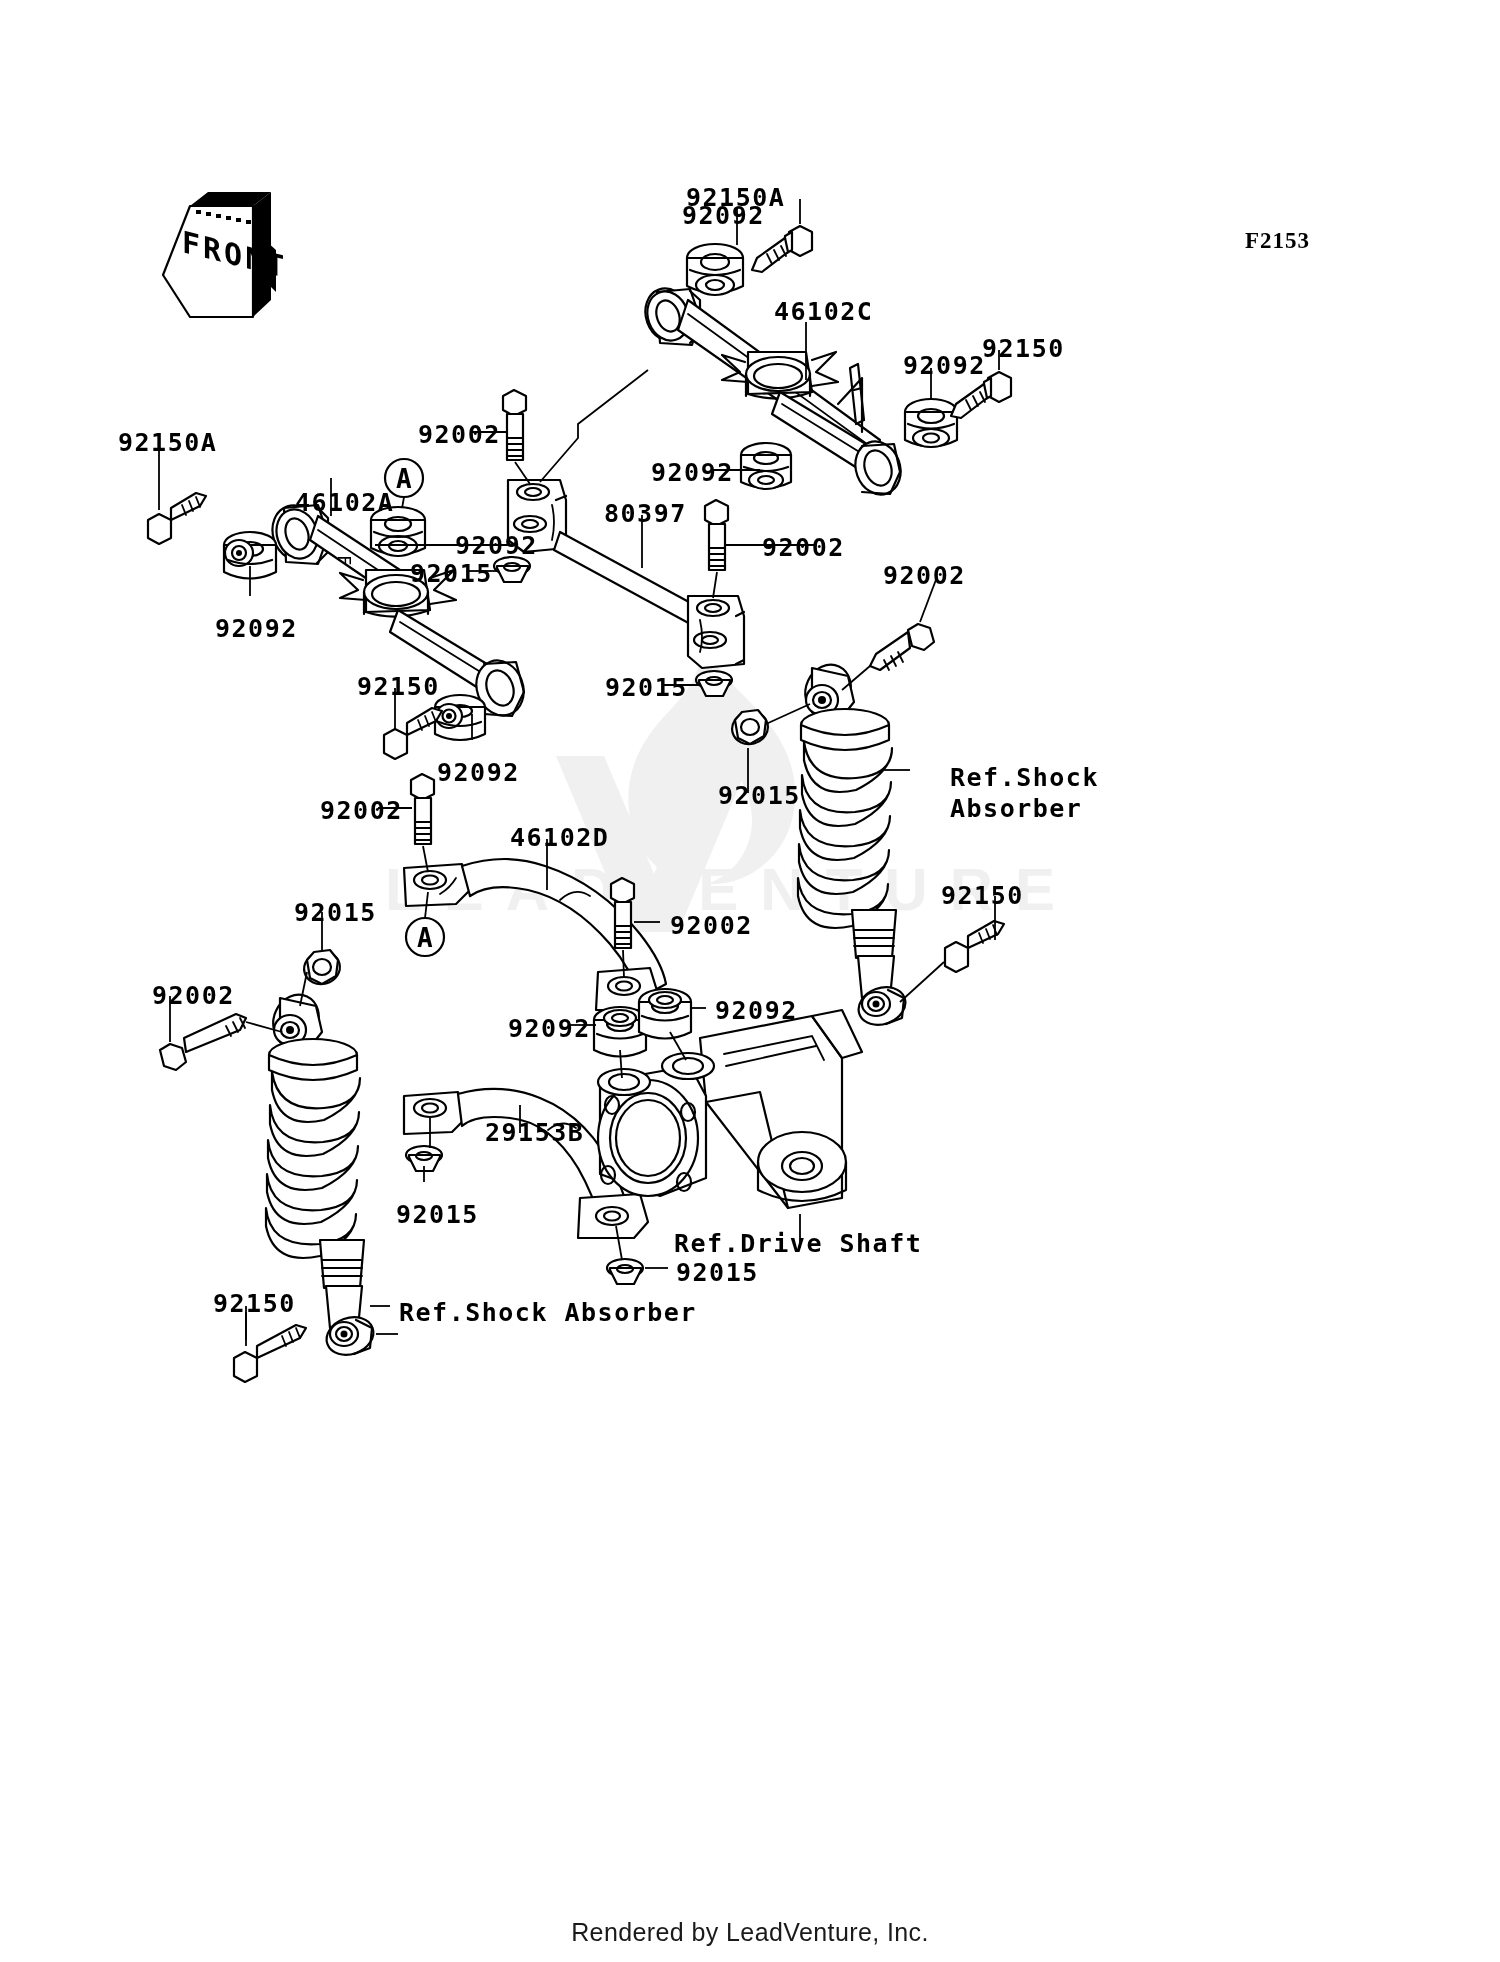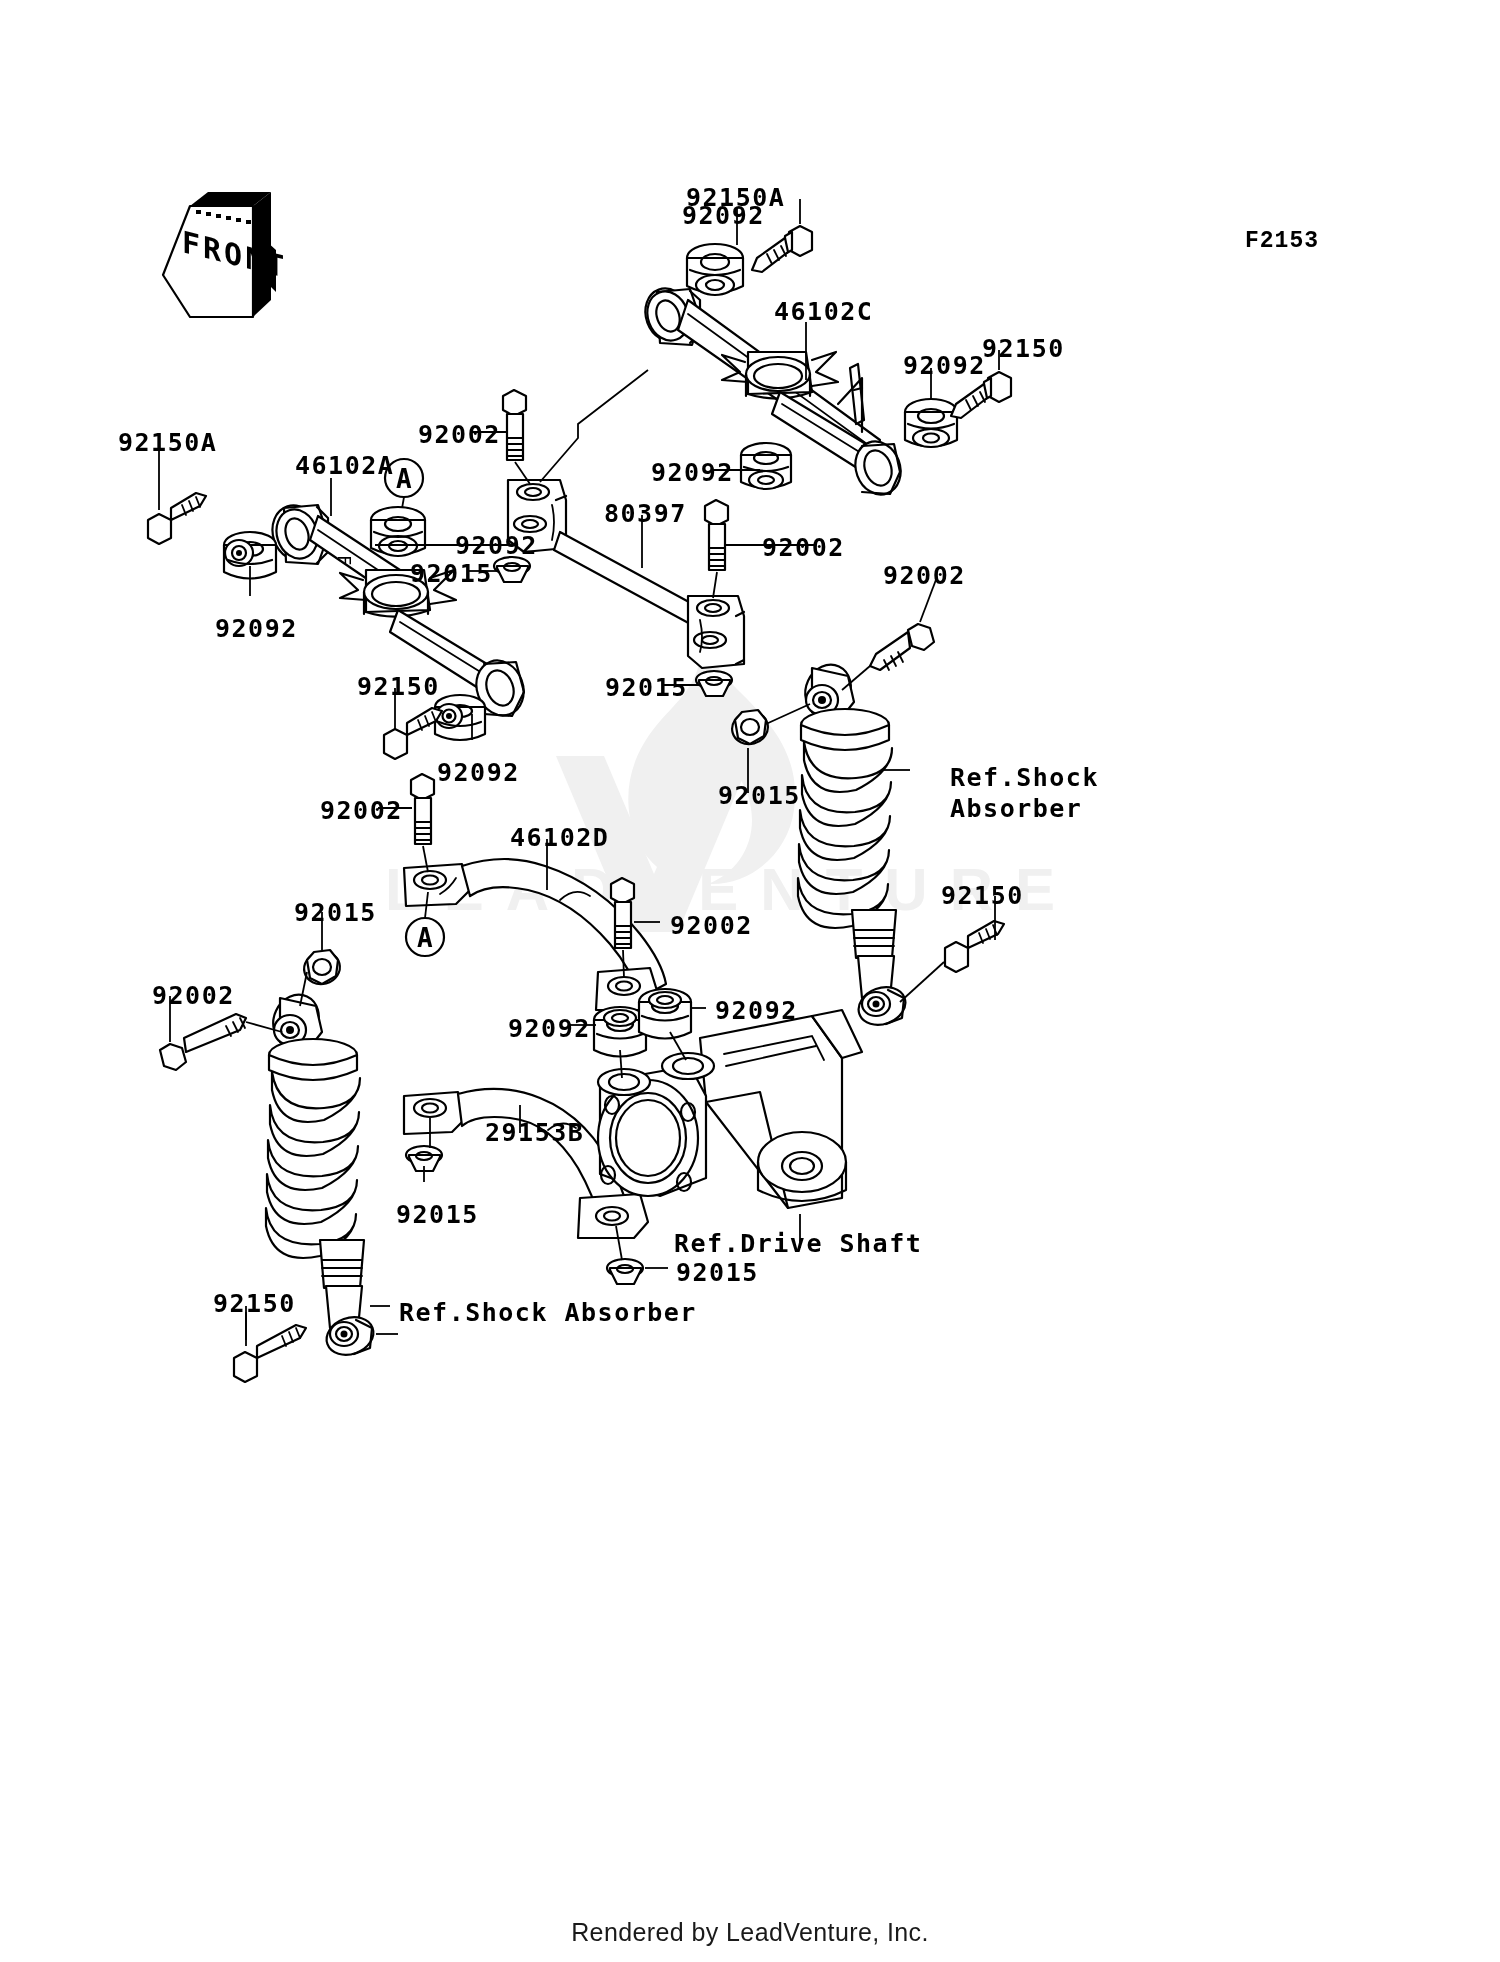--- a/index.html
+++ b/index.html
@@ -4,21 +4,21 @@
 <title>Parts Diagram F2153</title>
 <style>
   html,body{margin:0;padding:0;background:#ffffff;}
   body{width:1500px;height:1962px;position:relative;overflow:hidden;
        font-family:"DejaVu Sans Mono","Liberation Mono",monospace;}
   #stage{position:absolute;left:0;top:0;width:1500px;height:1962px;}
   svg.layer{position:absolute;left:0;top:0;width:1500px;height:1962px;}
   .lbl{position:absolute;font-family:"DejaVu Sans Mono","Liberation Mono",monospace;
        font-size:25px;font-weight:bold;color:#000;letter-spacing:1.5px;white-space:pre;
        line-height:31px;}
-  .code{position:absolute;font-family:Liberation Mono, monospace;
+  .code{position:absolute;font-family:Liberation Serif, serif;
         font-size:23px;font-weight:bold;color:#000;letter-spacing:1px;}
   .footer{position:absolute;left:0;width:1500px;text-align:center;
           font-family:"Liberation Sans","DejaVu Sans",sans-serif;
           font-size:25px;color:#1a1a1a;letter-spacing:0.4px;}
   .wm{position:absolute;color:#f0f0f0;font-family:"Liberation Sans","DejaVu Sans",sans-serif;
       font-weight:bold;user-select:none;}
   .wmtext{font-size:60px;letter-spacing:22px;}
 </style>
 </head>
 <body>
@@ -515,21 +515,21 @@
     </g>
   </svg>
 
   <div class="lbl" style="left:686px;top:182px;">92150A</div>
   <div class="lbl" style="left:682px;top:200px;">92092</div>
   <div class="lbl" style="left:774px;top:296px;text-align:right;">46102C</div>
   <div class="lbl" style="left:982px;top:333px;">92150</div>
   <div class="lbl" style="left:903px;top:350px;">92092</div>
   <div class="lbl" style="left:418px;top:419px;">92002</div>
   <div class="lbl" style="left:118px;top:427px;">92150A</div>
-  <div class="lbl" style="left:295px;top:450px;">46102A</div>
+  <div class="lbl" style="left:295px;top:487px;">46102A</div>
   <div class="lbl" style="left:651px;top:457px;">92092</div>
   <div class="lbl" style="left:604px;top:498px;">80397</div>
   <div class="lbl" style="left:455px;top:530px;">92092</div>
   <div class="lbl" style="left:762px;top:532px;">92002</div>
   <div class="lbl" style="left:410px;top:558px;">92015</div>
   <div class="lbl" style="left:215px;top:613px;">92092</div>
   <div class="lbl" style="left:883px;top:560px;">92002</div>
   <div class="lbl" style="left:357px;top:671px;">92150</div>
   <div class="lbl" style="left:605px;top:672px;">92015</div>
   <div class="lbl" style="left:437px;top:757px;">92092</div>

